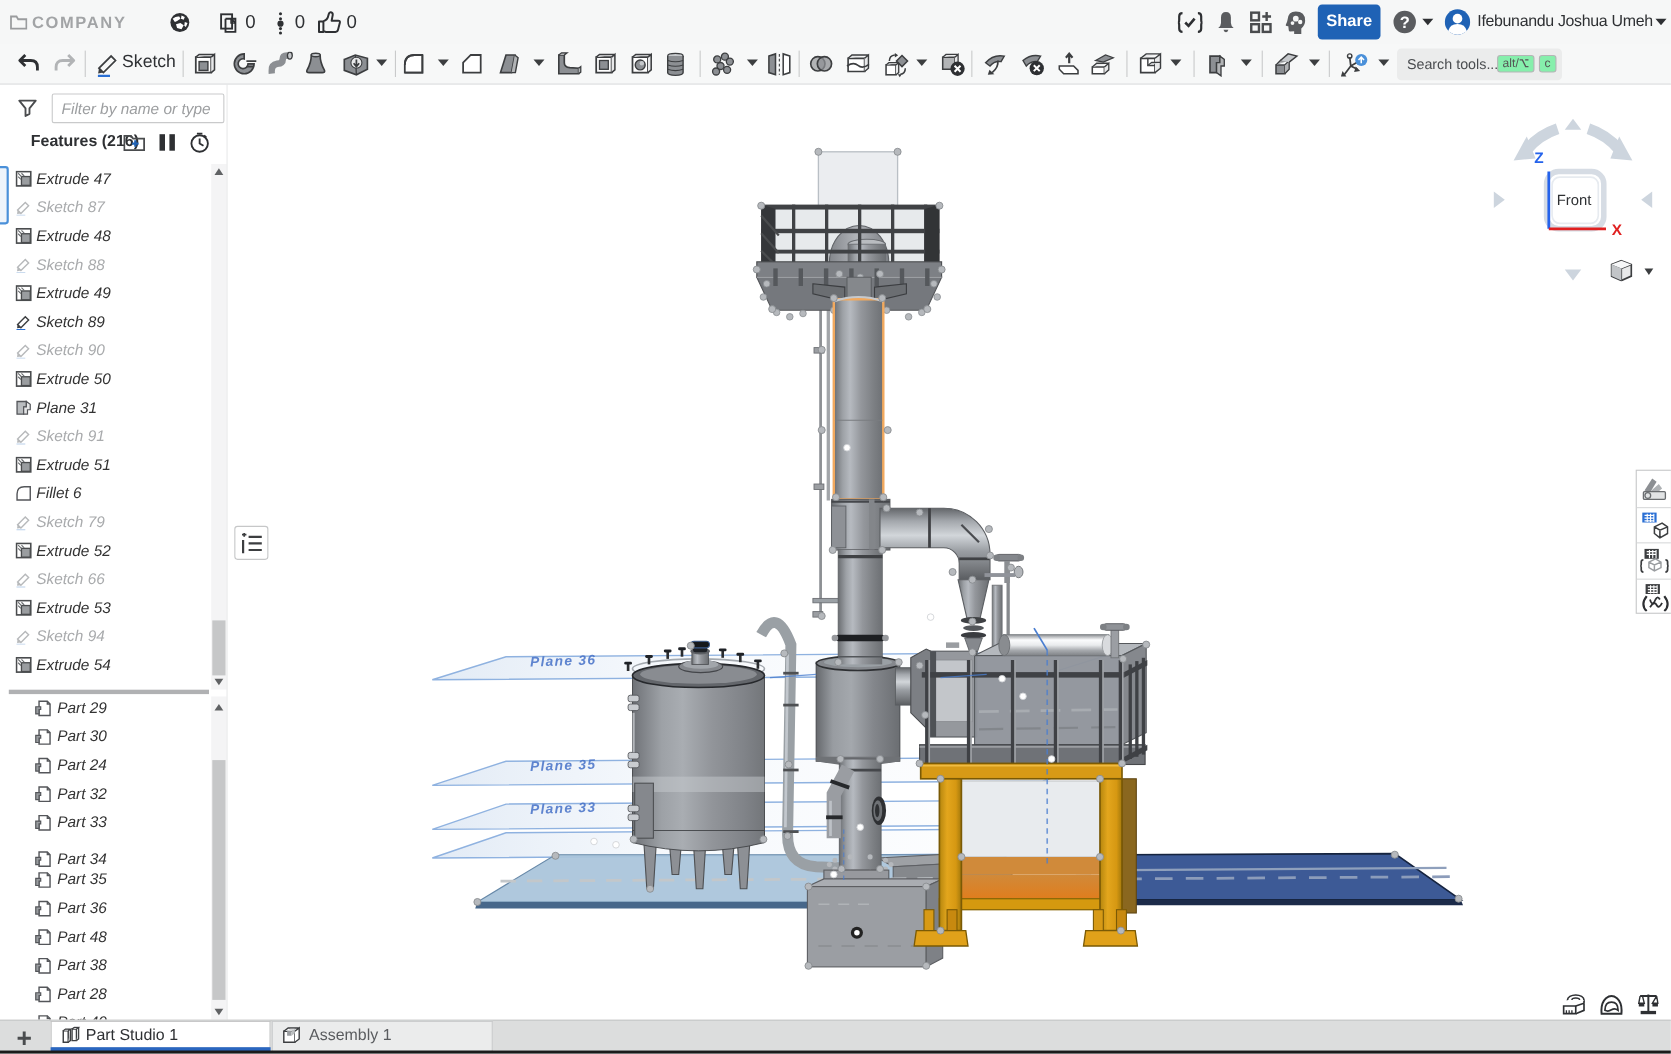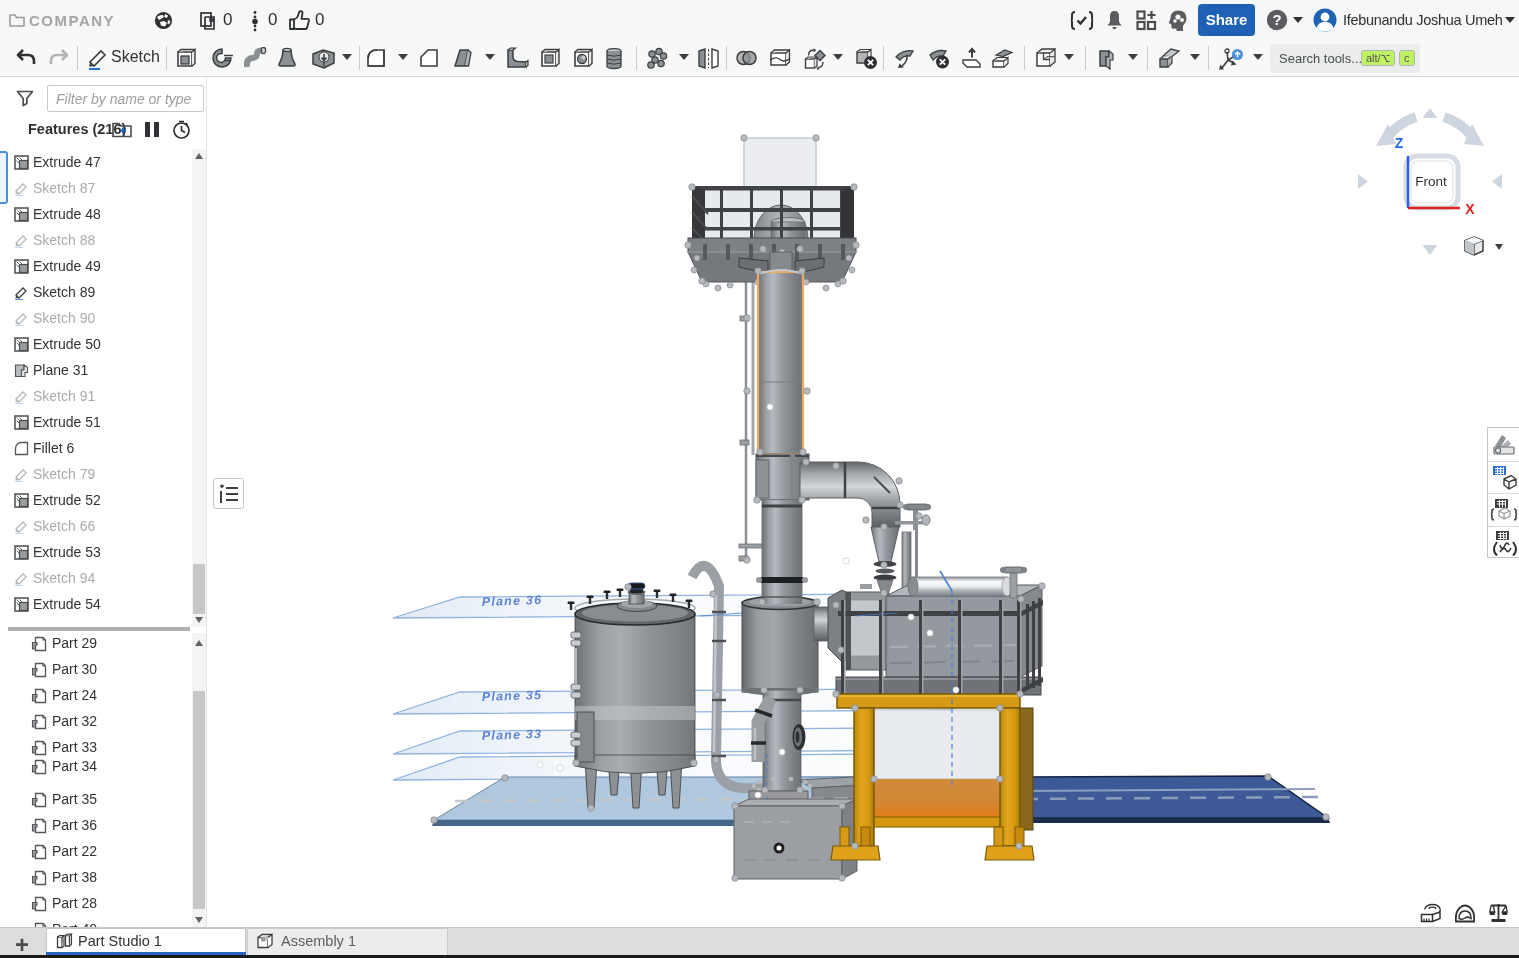--- a/index.html
+++ b/index.html
@@ -7,26 +7,26 @@
   font-family:"Liberation Sans", sans-serif; }
 #app { position:relative; width:1519px; height:958px; }
 .abs { position:absolute; }
 #topbar { left:0; top:0; width:1519px; height:40px; background:#f6f7f7; }
 #toolbar { left:0; top:40px; width:1519px; height:37px; background:#f7f8f8; border-bottom:1px solid #d4d5d6; }
 .tsep { position:absolute; top:6px; width:1px; height:24px; background:#c9cacb; }
 .ticon { position:absolute; top:7px; }
 .caret { position:absolute; top:14px; width:0; height:0; border-left:5px solid transparent; border-right:5px solid transparent; border-top:6px solid #3c3e40; }
 #leftpanel { left:0; top:77px; width:207px; height:850px; background:#fff; }
 .row { position:absolute; left:0; width:190px; height:26px; font-size:14px; color:#333; }
-.row .lbl { position:absolute; left:33px; top:5px; }
+.row .lbl { position:absolute; left:33px; top:5px;font-style:italic; }
 .row.gray { color:#a9abad;padding-left:15px; }
 .ricon { position:absolute; left:14px; top:6px; }
 #bottombar { left:0; top:927px; width:1519px; height:28px; background:#dcdddd; border-top:1px solid #c6c7c8; }
 #blackstrip { left:0; top:955px; width:1519px; height:3px; background:#1b1b1b; }
-.key { display:inline-block; background:#bef264; border:1px solid #b4b5b6; border-radius:3px; font-size:11px; color:#555; padding:0px 4px; height:16px; line-height:15px; }
+.key { display:inline-block; background:#86efac; border:1px solid #b4b5b6; border-radius:3px; font-size:11px; color:#555; padding:0px 4px; height:16px; line-height:15px; }
 </style>
 </head>
 <body>
 <div id="app">
   <div class="abs" id="topbar">
     <svg class="abs" style="left:9px;top:13px" width="16" height="15" viewBox="0 0 16 15">
         <path d="M1 3.5 L1 13 L15 13 L15 4.5 L7.5 4.5 L6 2 L1 2 Z" fill="none" stroke="#9a9c9e" stroke-width="1.6"></path>
       </svg>
     <div class="abs" style="left:29px;top:12px;font-size:15px;font-weight:bold;color:#a2a4a6;letter-spacing:1.5px">COMPANY</div>
     <svg class="abs" style="left:154px;top:11px" width="19" height="19" viewBox="0 0 19 19">
@@ -462,21 +462,21 @@
           <span class="lbl" style="left:52px">Part 32</span>
         </div>
       <div class="row" style="top:101px">
           <svg class="ricon" style="left:31px" width="16" height="16" viewBox="0 0 16 16">
             <path d="M4.5 1.5 L12 1.5 L14.5 4 L14.5 14.5 L4.5 14.5 Z" fill="#fff" stroke="#54565a" stroke-width="1.3"></path>
             <path d="M12 1.5 L12 4 L14.5 4" fill="none" stroke="#54565a" stroke-width="1.2"></path>
             <path d="M1.5 6.5 L6 6.5 L6 9 L4.5 9 L4.5 13 L1.5 13 Z" fill="#9a9da0" stroke="#54565a" stroke-width="1.1"></path>
           </svg>
           <span class="lbl" style="left:52px">Part 33</span>
         </div>
-      <div class="row" style="top:120px">
+      <div class="row" style="top:134px">
           <svg class="ricon" style="left:31px" width="16" height="16" viewBox="0 0 16 16">
             <path d="M4.5 1.5 L12 1.5 L14.5 4 L14.5 14.5 L4.5 14.5 Z" fill="#fff" stroke="#54565a" stroke-width="1.3"></path>
             <path d="M12 1.5 L12 4 L14.5 4" fill="none" stroke="#54565a" stroke-width="1.2"></path>
             <path d="M1.5 6.5 L6 6.5 L6 9 L4.5 9 L4.5 13 L1.5 13 Z" fill="#9a9da0" stroke="#54565a" stroke-width="1.1"></path>
           </svg>
           <span class="lbl" style="left:52px">Part 34</span>
         </div>
       <div class="row" style="top:153px">
           <svg class="ricon" style="left:31px" width="16" height="16" viewBox="0 0 16 16">
             <path d="M4.5 1.5 L12 1.5 L14.5 4 L14.5 14.5 L4.5 14.5 Z" fill="#fff" stroke="#54565a" stroke-width="1.3"></path>
@@ -492,21 +492,21 @@
             <path d="M1.5 6.5 L6 6.5 L6 9 L4.5 9 L4.5 13 L1.5 13 Z" fill="#9a9da0" stroke="#54565a" stroke-width="1.1"></path>
           </svg>
           <span class="lbl" style="left:52px">Part 36</span>
         </div>
       <div class="row" style="top:205px">
           <svg class="ricon" style="left:31px" width="16" height="16" viewBox="0 0 16 16">
             <path d="M4.5 1.5 L12 1.5 L14.5 4 L14.5 14.5 L4.5 14.5 Z" fill="#fff" stroke="#54565a" stroke-width="1.3"></path>
             <path d="M12 1.5 L12 4 L14.5 4" fill="none" stroke="#54565a" stroke-width="1.2"></path>
             <path d="M1.5 6.5 L6 6.5 L6 9 L4.5 9 L4.5 13 L1.5 13 Z" fill="#9a9da0" stroke="#54565a" stroke-width="1.1"></path>
           </svg>
-          <span class="lbl" style="left:52px">Part 22</span>
+          <span class="lbl" style="left:52px">Part 48</span>
         </div>
       <div class="row" style="top:231px">
           <svg class="ricon" style="left:31px" width="16" height="16" viewBox="0 0 16 16">
             <path d="M4.5 1.5 L12 1.5 L14.5 4 L14.5 14.5 L4.5 14.5 Z" fill="#fff" stroke="#54565a" stroke-width="1.3"></path>
             <path d="M12 1.5 L12 4 L14.5 4" fill="none" stroke="#54565a" stroke-width="1.2"></path>
             <path d="M1.5 6.5 L6 6.5 L6 9 L4.5 9 L4.5 13 L1.5 13 Z" fill="#9a9da0" stroke="#54565a" stroke-width="1.1"></path>
           </svg>
           <span class="lbl" style="left:52px">Part 38</span>
         </div>
       <div class="row" style="top:257px">

